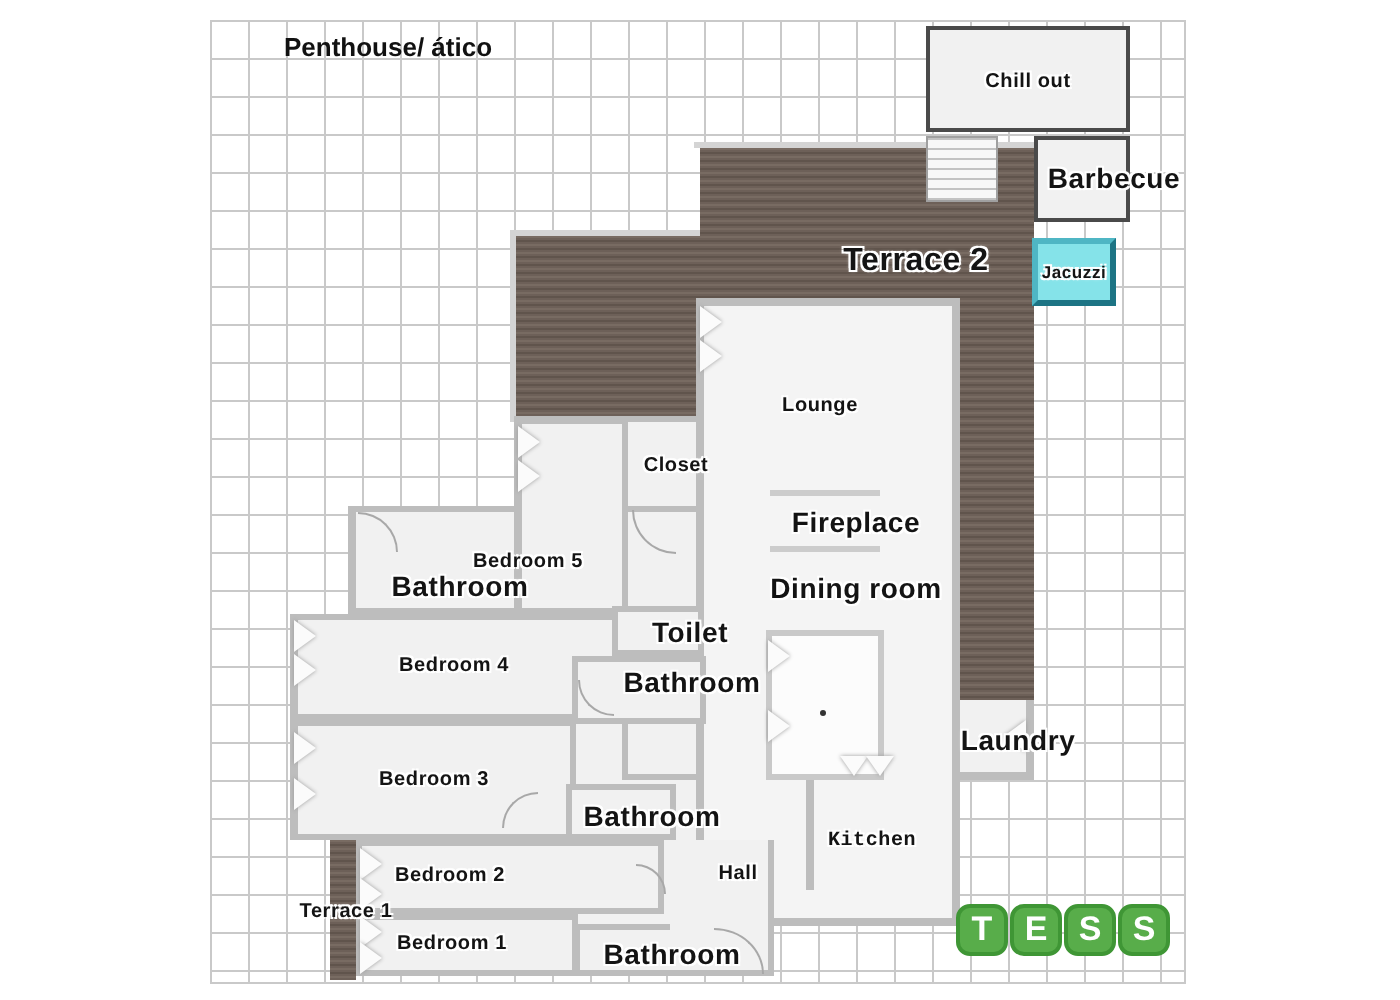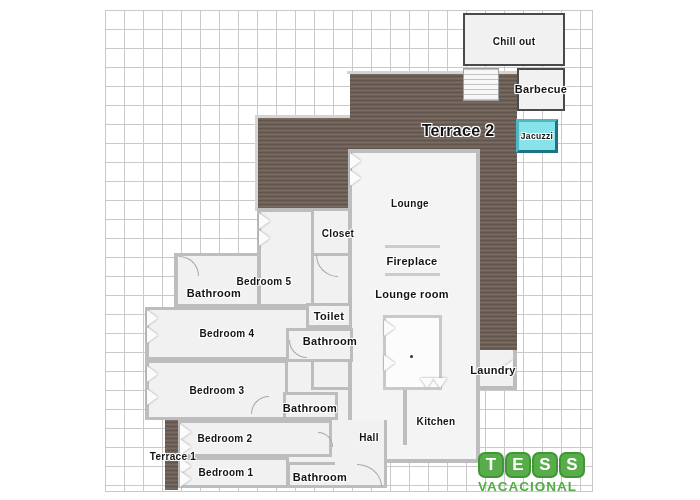--- a/index.html
+++ b/index.html
@@ -25,21 +25,21 @@
 
   .darkbox{position:absolute;box-sizing:border-box;background:#f1f1f1;border:2px solid #4a4a4a;z-index:3;}
   .jacuzzi{position:absolute;box-sizing:border-box;border:3px solid;border-color:#4fb6c4 #1d7484 #1d7484 #4fb6c4;z-index:4;}
 
   .furn{position:absolute;box-sizing:border-box;z-index:4;}
   .dot{position:absolute;width:3px;height:3px;border-radius:50%;background:#333;z-index:5;}
 
   .lbl{position:absolute;transform:translate(-50%,-50%);white-space:nowrap;z-index:6;
     font-weight:bold;font-size:10px;color:#141414;letter-spacing:.3px;
     text-shadow:-1px -1px 0 #fff,1px -1px 0 #fff,-1px 1px 0 #fff,1px 1px 0 #fff,0 0 2px #fff;}
-  .lbl.sm{font-size:11px;}
+  .lbl.sm{font-size:14px;margin-left:16px;}
   .lbl.xs{font-size:8.5px;}
   .lbl.terr{font-size:16px;}
   .title{position:absolute;left:142px;top:16px;font-weight:bold;font-size:13px;color:#111;z-index:6;}
 
   .wr{position:absolute;width:0;height:0;border-top:8px solid transparent;border-bottom:8px solid transparent;
       border-left:11px solid #fbfbfb;filter:drop-shadow(0 0 1px #999);z-index:5;}
   .wl{position:absolute;width:0;height:0;border-top:8px solid transparent;border-bottom:8px solid transparent;
       border-right:11px solid #fbfbfb;filter:drop-shadow(0 0 1px #999);z-index:5;}
   .wd{position:absolute;width:0;height:0;border-left:7px solid transparent;border-right:7px solid transparent;
       border-top:10px solid #fbfbfb;filter:drop-shadow(0 0 1px #999);z-index:5;}
@@ -50,20 +50,21 @@
   .logo-box{width:26px;height:26px;border-radius:7px;background:#58ad4a;border:2px solid #3f9635;
     box-sizing:border-box;color:#fff;font-weight:bold;font-size:17px;display:flex;align-items:center;justify-content:center;}
   .logo-word{margin-top:1px;color:#55ac47;font-weight:bold;font-size:13.5px;letter-spacing:1px;}
 </style>
 </head>
 <body>
 
 <div id="stage">
 
   <div class="grid"></div>
+  <div class="title">Penthouse/ ático</div>
 
   <div class="deck" style="left:350px;top:74px;width:167px;height:44px;"></div>
   <div class="deck" style="left:258px;top:118px;width:259px;height:90px;"></div>
   <div class="deck" style="left:480px;top:118px;width:37px;height:232px;"></div>
   <div class="wallseg" style="left:347px;top:71px;width:170px;height:3px;"></div>
   <div class="wallseg" style="left:255px;top:115px;width:95px;height:3px;"></div>
   <div class="wallseg" style="left:255px;top:115px;width:3px;height:96px;"></div>
   <div class="wallseg" style="left:255px;top:208px;width:96px;height:3px;"></div>
 
   <div class="stairs" style="left:463px;top:68px;width:36px;height:33px;"></div>
@@ -123,39 +124,38 @@
   <div class="arc" style="left:318px;top:432px;width:15px;height:15px;border-right:1.5px solid #a8a8a8;border-top:1.5px solid #a8a8a8;border-radius:0 100% 0 0;"></div>
   <div class="arc" style="left:357px;top:464px;width:25px;height:23px;border-right:1.5px solid #a8a8a8;border-top:1.5px solid #a8a8a8;border-radius:0 100% 0 0;"></div>
 
   <div class="lbl" style="left:514px;top:41px;">Chill out</div>
   <div class="lbl sm" style="left:541px;top:89px;">Barbecue</div>
   <div class="lbl xs" style="left:537px;top:136px;">Jacuzzi</div>
   <div class="lbl terr" style="left:458px;top:131px;">Terrace 2</div>
   <div class="lbl" style="left:410px;top:203px;">Lounge</div>
   <div class="lbl" style="left:338px;top:233px;">Closet</div>
   <div class="lbl sm" style="left:412px;top:261px;">Fireplace</div>
-  <div class="lbl sm" style="left:412px;top:294px;">Lounge room</div>
+  <div class="lbl sm" style="left:412px;top:294px;">Dining room</div>
   <div class="lbl" style="left:264px;top:281px;">Bedroom 5</div>
   <div class="lbl sm" style="left:214px;top:293px;">Bathroom</div>
   <div class="lbl sm" style="left:329px;top:316px;text-align:right;">Toilet</div>
   <div class="lbl sm" style="left:330px;top:341px;">Bathroom</div>
   <div class="lbl" style="left:227px;top:333px;">Bedroom 4</div>
   <div class="lbl" style="left:217px;top:390px;">Bedroom 3</div>
   <div class="lbl sm" style="left:310px;top:408px;">Bathroom</div>
   <div class="lbl" style="left:225px;top:438px;">Bedroom 2</div>
   <div class="lbl" style="left:173px;top:456px;">Terrace 1</div>
   <div class="lbl" style="left:226px;top:472px;">Bedroom 1</div>
   <div class="lbl sm" style="left:320px;top:477px;">Bathroom</div>
   <div class="lbl" style="left:369px;top:437px;">Hall</div>
-  <div class="lbl" style="left:436px;top:421px;">Kitchen</div>
+  <div class="lbl" style="left:436px;top:421px;font-family:Liberation Mono, monospace;">Kitchen</div>
   <div class="lbl sm" style="left:493px;top:370px;">Laundry</div>
 
   <div class="logo">
     <div class="logo-row">
       <div class="logo-box">T</div>
       <div class="logo-box">E</div>
       <div class="logo-box">S</div>
       <div class="logo-box">S</div>
     </div>
-    <div class="logo-word">VACACIONAL</div>
   </div>
 
 </div>
 
 </body></html>

